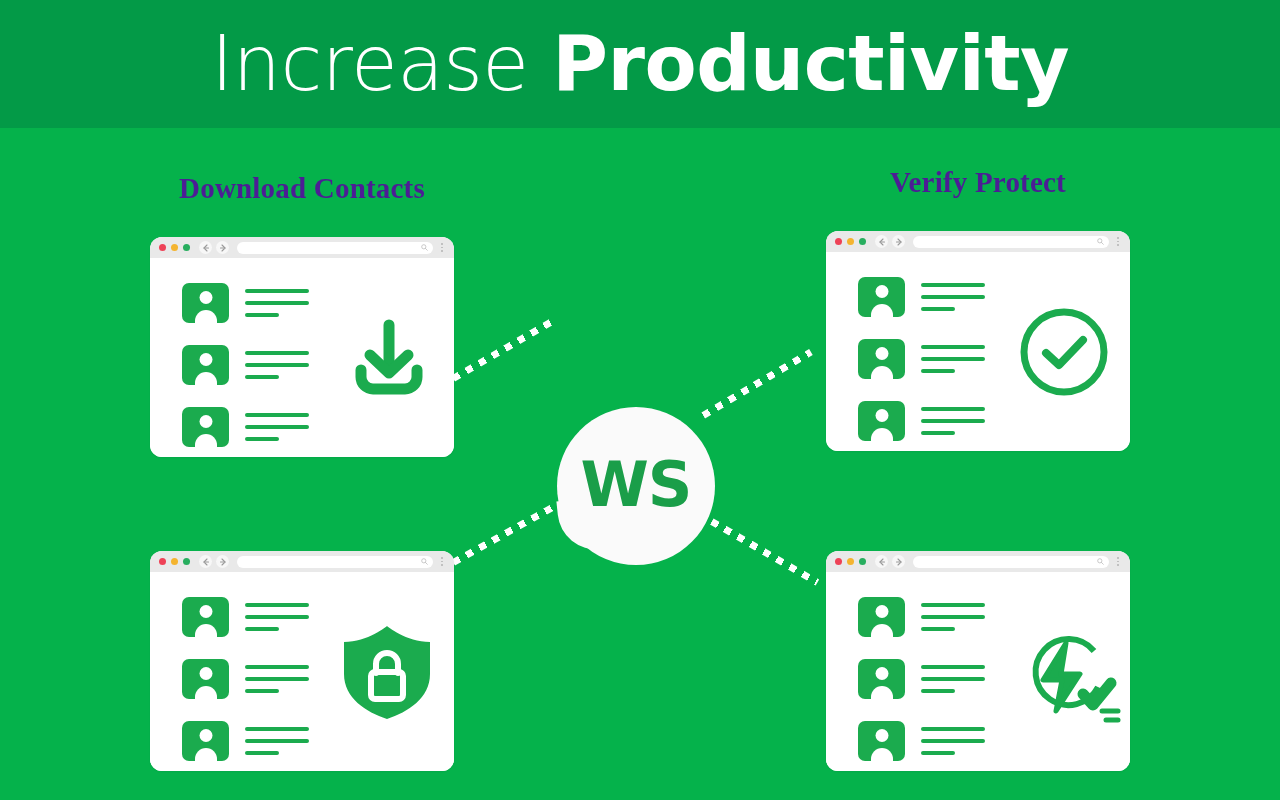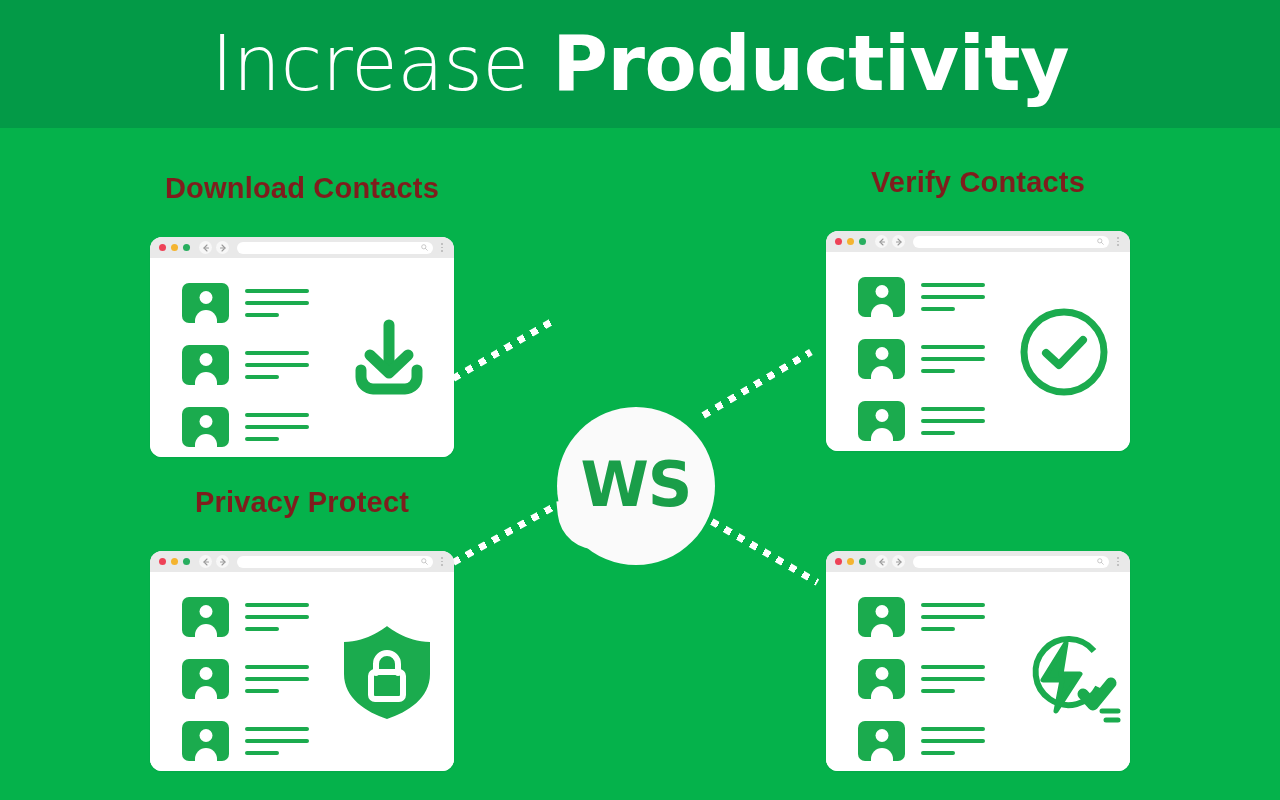--- a/index.html
+++ b/index.html
@@ -39,27 +39,27 @@
     letter-spacing: -0.5px;
     white-space: nowrap;
     font-family: "DejaVu Sans", sans-serif;
   }
   .header-title .light { font-weight: 300; }
   .header-title .bold  { font-weight: 700; }
 
   
   .panel-title {
     position: absolute;
-    color: #7f1d1d;
+    color: #4c1d95;
     font-size: 29px;
     font-weight: 700;
     letter-spacing: 0.2px;
     white-space: nowrap;
     text-align: center;
-    font-family: Liberation Sans, sans-serif;
+    font-family: Liberation Serif, serif;
   }
   .t-tl { left: 150px; top: 172px; width: 304px; }
   .t-tr { left: 826px; top: 166px; width: 304px; }
   .t-bl { left: 150px; top: 486px; width: 304px; }
   .t-br { left: 826px; top: 486px; width: 304px; }
 
   
   .win {
     position: absolute;
     background: #ffffff;
@@ -239,22 +239,21 @@
   <div class="header-band">
     <div class="header-title"><span class="light">Increase </span><span class="bold">Productivity</span></div>
   </div>
 
   <div class="dotline" style="left:455px; top:378px; width:117px; transform: rotate(-30deg) translateY(-50%);"></div>
   <div class="dotline" style="left:705px; top:415px; width:125px; transform: rotate(-30.5deg) translateY(-50%);"></div>
   <div class="dotline" style="left:455px; top:562px; width:120px; transform: rotate(-29deg) translateY(-50%) scaleY(-1);"></div>
   <div class="dotline" style="left:710px; top:521px; width:122px; transform: rotate(30deg) translateY(-50%);"></div>
 
   <div class="panel-title t-tl">Download Contacts</div>
-  <div class="panel-title t-tr">Verify Contacts</div>
-  <div class="panel-title t-bl">Privacy Protect</div>
+  <div class="panel-title t-tr">Verify Protect</div>
 
   <div class="win win-tl">
     <div class="titlebar">
       <div class="dots">
         <span class="dot red"></span>
         <span class="dot yellow"></span>
         <span class="dot green"></span>
       </div>
       <div class="navbtns">
         <span class="navbtn">

